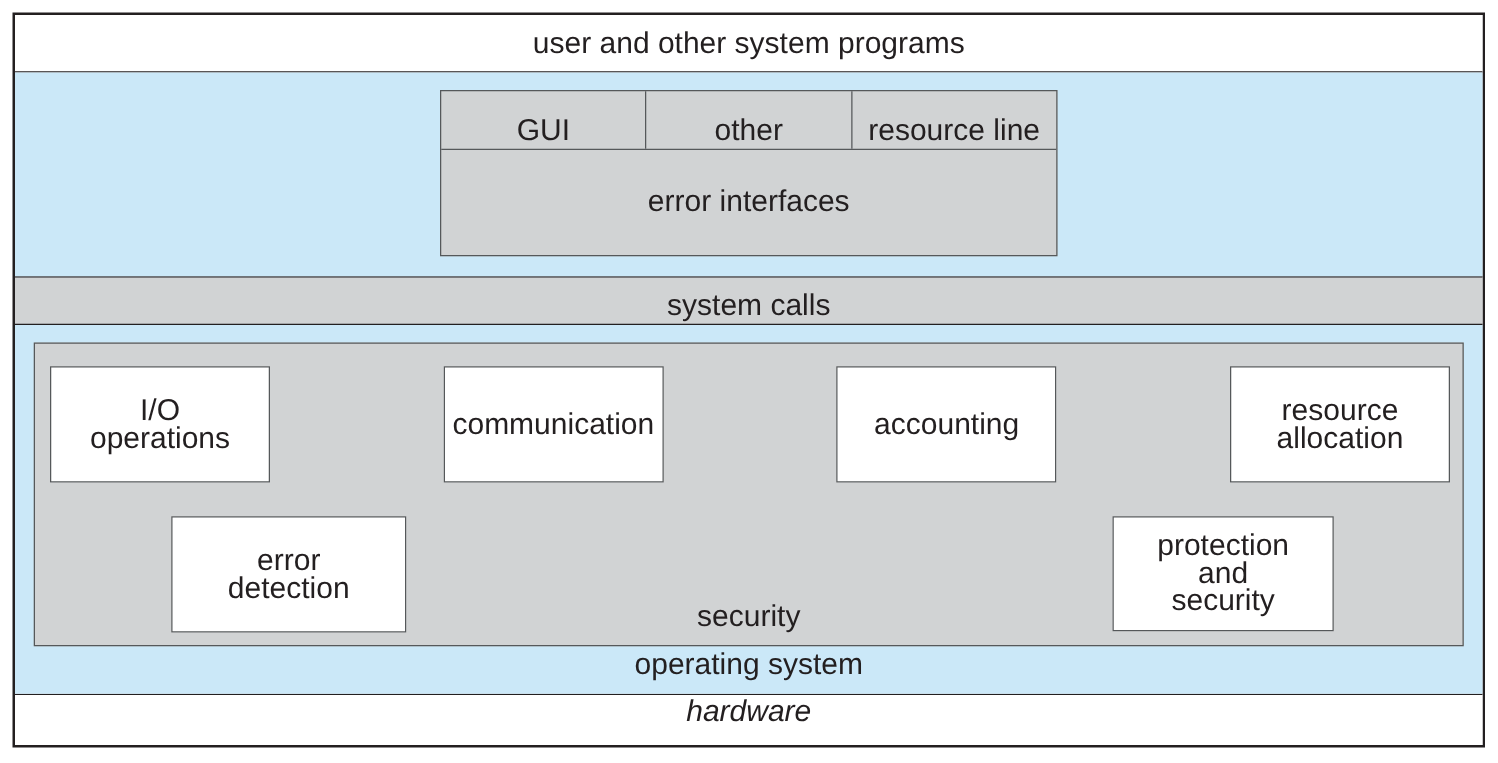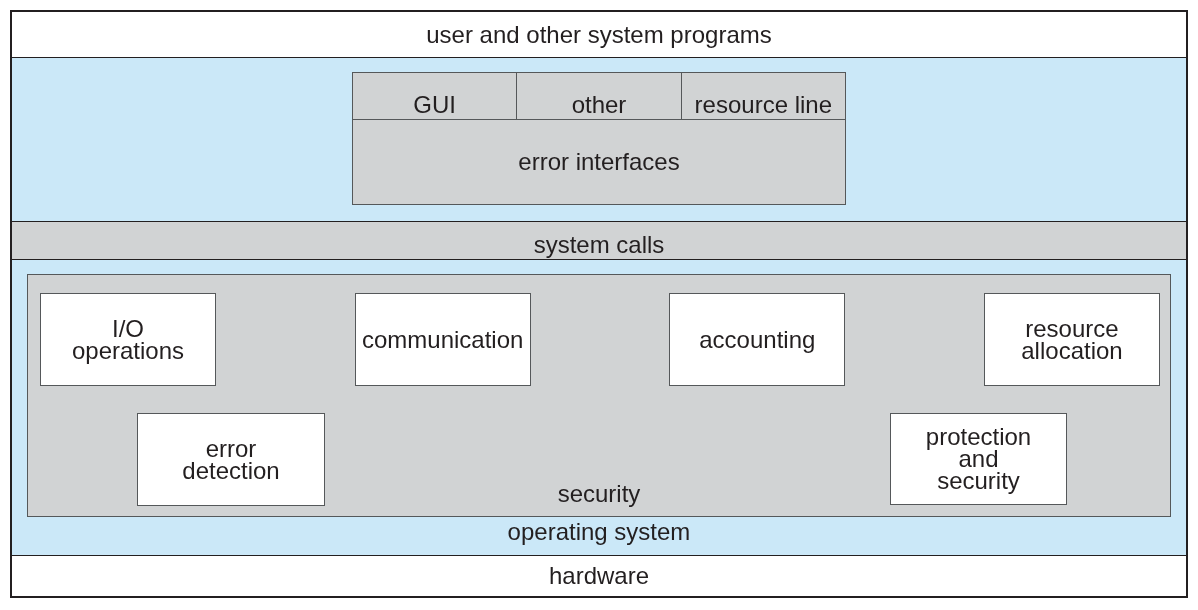--- a/index.html
+++ b/index.html
@@ -47,21 +47,21 @@
     display:flex; align-items:center; justify-content:center;
     text-align:center; white-space:pre-line; line-height:22px;
   }
   .svc-row1 .svc-box { width:176px; height:93px; }
   .svc-box-error   { position:absolute; left:109px; top:138px; width:188px; height:93px; }
   .svc-box-protect { position:absolute; left:862px; top:138px; width:177px; height:92px; }
   .services-title { position:absolute; left:0; right:0; bottom:8px; text-align:center; }
   .os-label { position:absolute; left:0; right:0; bottom:9px; text-align:center; }
   .band-hardware {
     height:41px; background:#ffffff; border-top:1.5px solid #231f20;
-    display:flex; align-items:center; justify-content:center;
+    display:flex; justify-content:center;font-style:italic;
   }
   .txt { display:inline-block; }
 </style>
 </head>
 <body>
 
 <div class="canvas">
   <div class="frame">
 
     <div class="band band-top">

